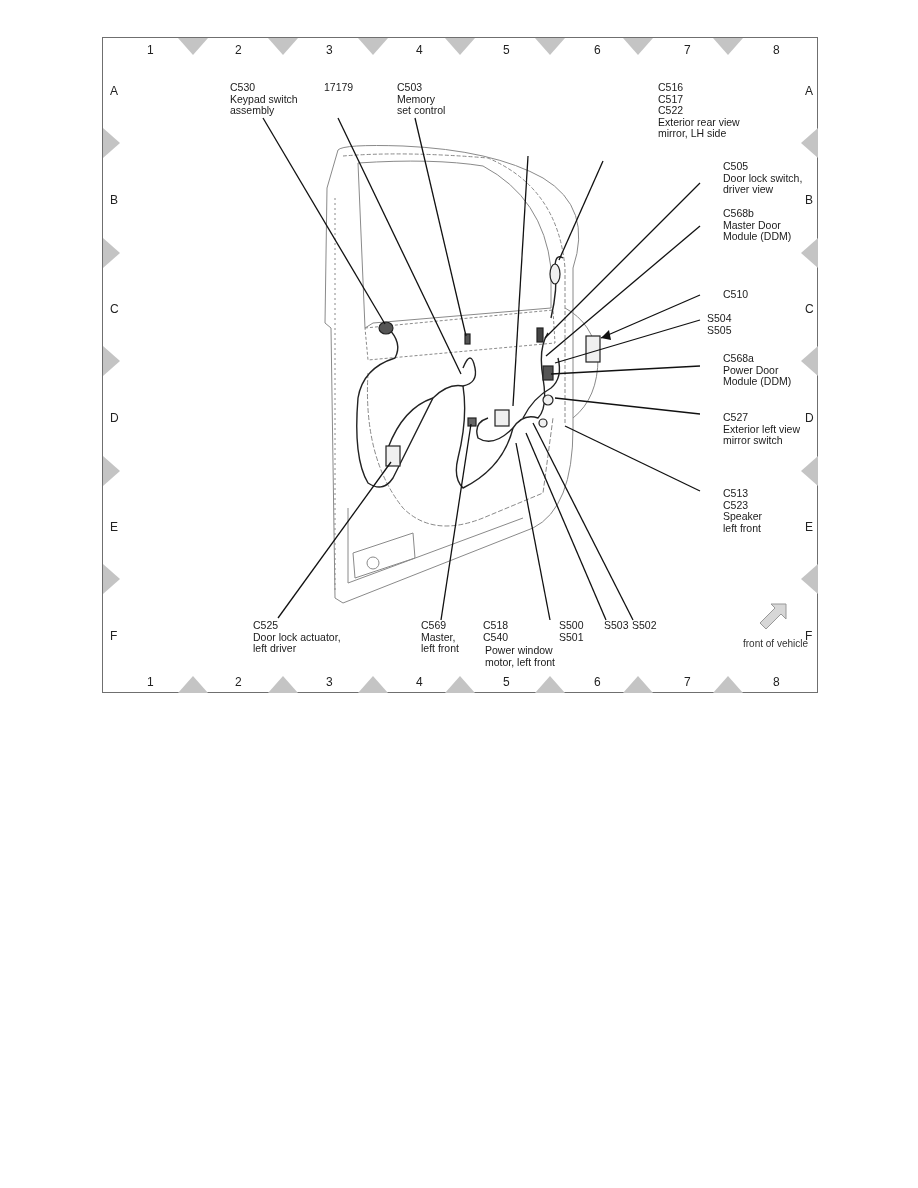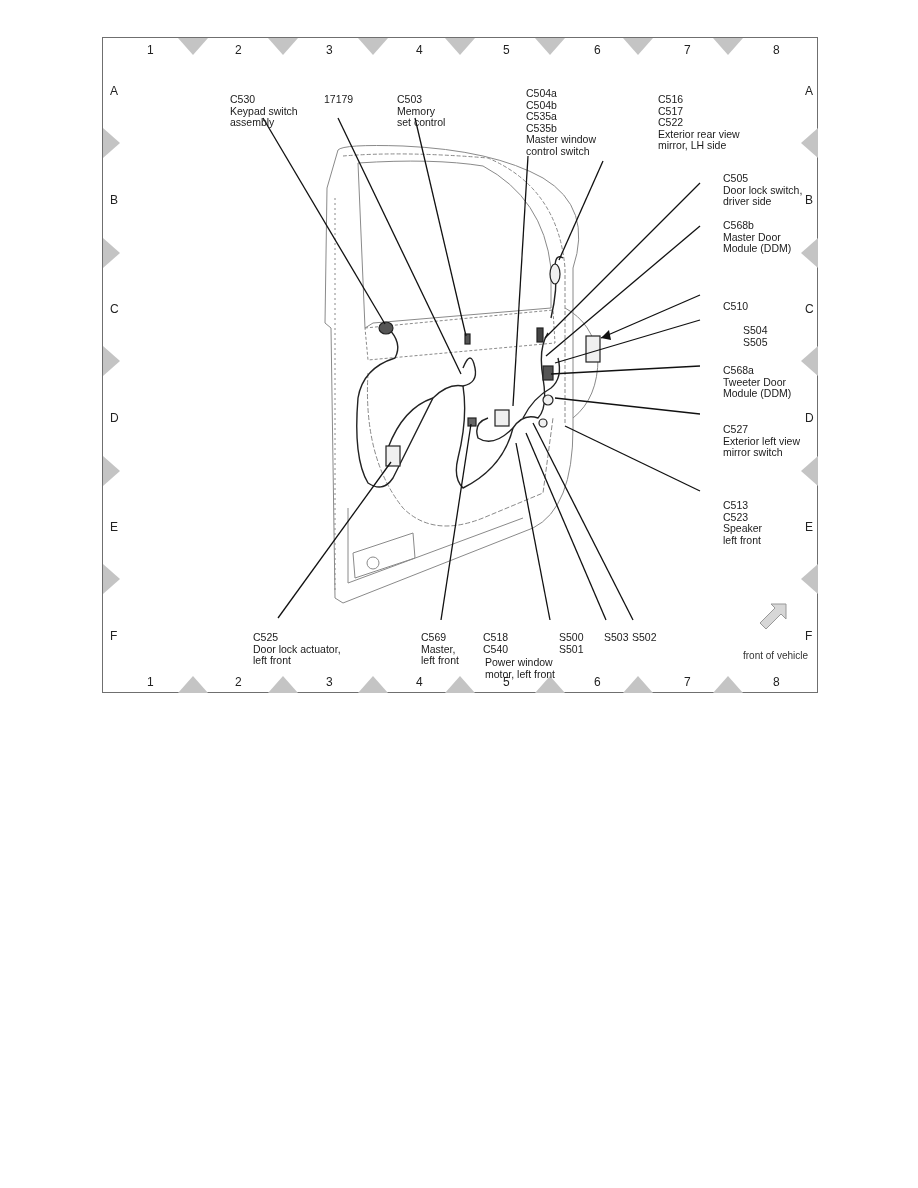--- a/index.html
+++ b/index.html
@@ -1,21 +1,21 @@
 <!DOCTYPE html>
 <html><head>
 <meta charset="utf-8">
 <style>
   html, body { margin: 0; padding: 0; background: #ffffff; }
   body { width: 918px; height: 1188px; position: relative; overflow: hidden;
          font-family: "Liberation Sans", sans-serif; color: #111; }
   #frame { position: absolute; left: 102px; top: 37px; width: 716px; height: 656px;
            border: 1px solid #6f6f6f; box-sizing: border-box; background: #fff; }
   #art { position: absolute; left: 0; top: 0; }
-  .lbl { position: absolute; font-size: 10.5px; line-height: 11.5px; color: #1a1a1a; white-space: pre; margin-top: 12px; }
+  .lbl { position: absolute; font-size: 10.5px; line-height: 11.5px; color: #1a1a1a; white-space: pre; }
   .grid { position: absolute; font-size: 12px; color: #222; }
   .small { font-size: 10px; color: #333; }
 </style>
 </head>
 <body>
 
 <div id="frame">
   <svg id="art" width="716" height="656" viewBox="0 0 716 656">
 
     <g fill="#c4c4c4">
@@ -144,53 +144,47 @@
   <span class="grid" style="left:702px;top:482px">E</span>
   <span class="grid" style="left:702px;top:591px">F</span>
 
   <span class="lbl" style="left:127px;top:44px">C530
 Keypad switch
 assembly</span>
   <span class="lbl" style="left:221px;top:44px">17179</span>
   <span class="lbl" style="left:294px;top:44px">C503
 Memory
 set control</span>
-  <span class="lbl" style="left:423px;top:38px">C504a
-C504b
-C535a
-C535b
-Master window
-control switch</span>
   <span class="lbl" style="left:555px;top:44px">C516
 C517
 C522
 Exterior rear view
 mirror, LH side</span>
   <span class="lbl" style="left:620px;top:123px">C505
 Door lock switch,
-driver side</span>
+driver view</span>
   <span class="lbl" style="left:620px;top:170px">C568b
 Master Door
 Module (DDM)</span>
   <span class="lbl" style="left:620px;top:251px">C510</span>
-  <span class="lbl" style="left:640px;top:275px">S504
+  <span class="lbl" style="left:604px;top:275px">S504
 S505</span>
   <span class="lbl" style="left:620px;top:315px">C568a
-Tweeter Door
+Power Door
 Module (DDM)</span>
   <span class="lbl" style="left:620px;top:374px">C527
 Exterior left view
 mirror switch</span>
   <span class="lbl" style="left:620px;top:450px">C513
 C523
 Speaker
 left front</span>
   <span class="lbl" style="left:150px;top:582px">C525
 Door lock actuator,
-left front</span>
+left driver</span>
   <span class="lbl" style="left:318px;top:582px">C569
 Master,
 left front</span>
   <span class="lbl" style="left:380px;top:582px">C518
 C540</span>
   <span class="lbl" style="left:382px;top:607px">Power window
 motor, left front</span>
   <span class="lbl" style="left:456px;top:582px">S500
 S501</span>
   <span class="lbl" style="left:501px;top:582px">S503</span>

